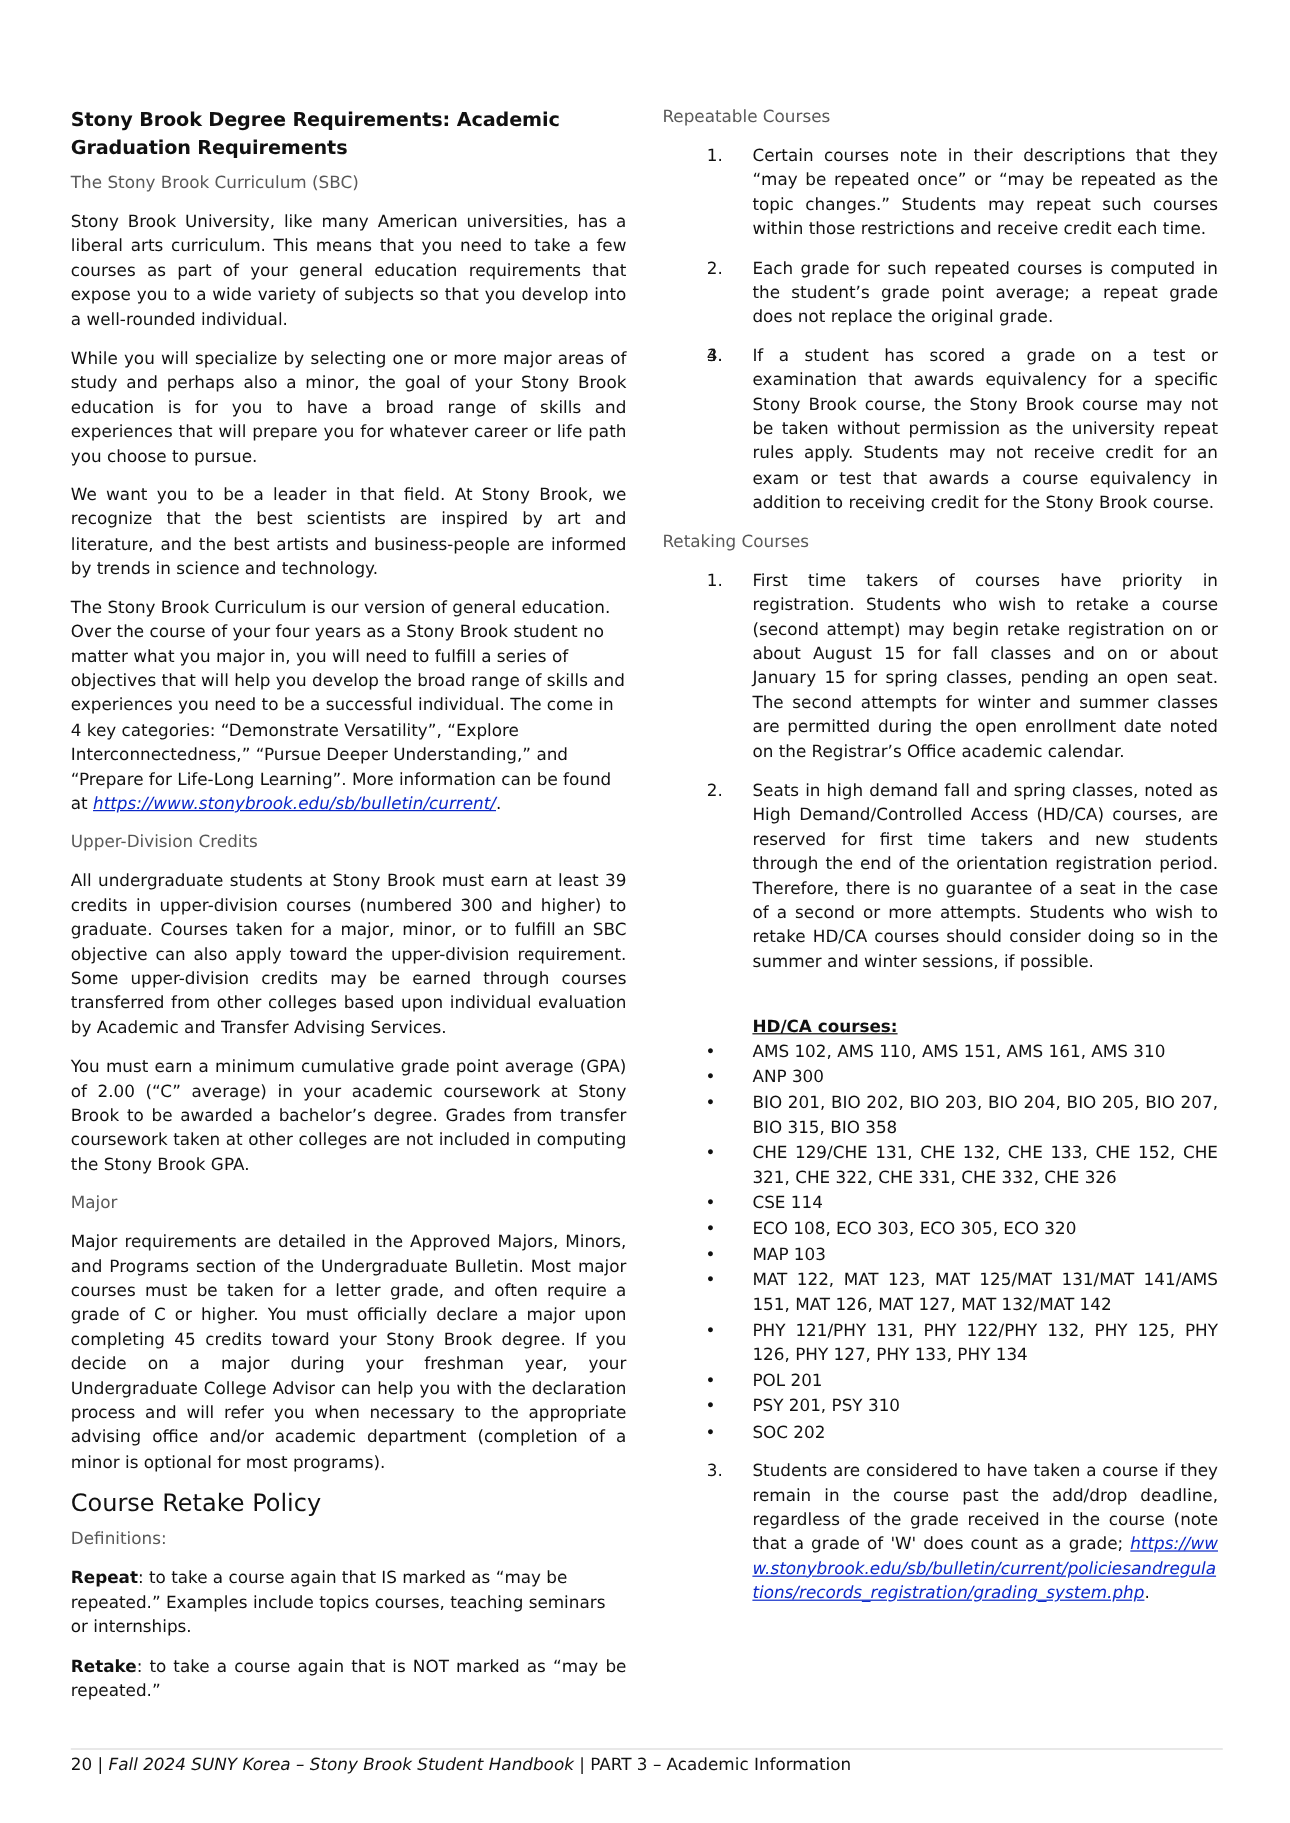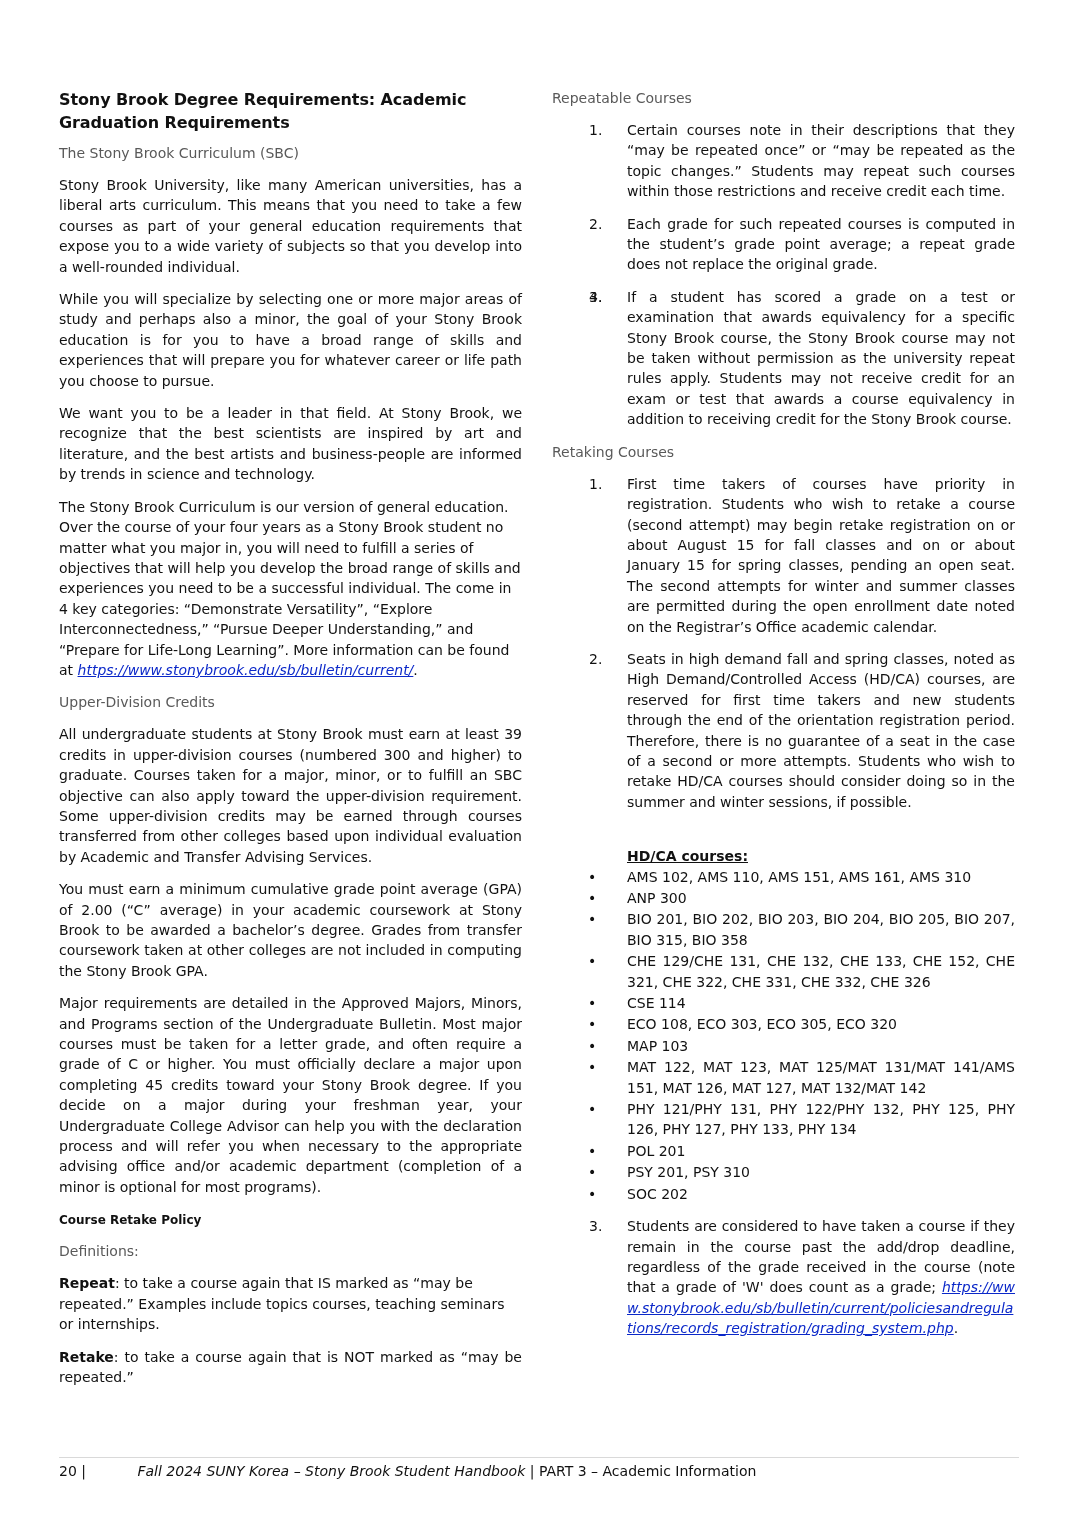--- a/index.html
+++ b/index.html
@@ -3,53 +3,54 @@
 <meta charset="utf-8">
 <style>
   html, body { margin: 0; padding: 0; background: #ffffff; }
   body { width: 1075px; height: 1519px; position: relative; overflow: hidden;
          font-family: "Liberation Sans", sans-serif; color: #111; }
   .col { position: absolute; top: 88px; }
   .col-left { left: 59px; width: 463px; }
   .col-right { left: 552px; width: 463px; }
   .font { font-family: "DejaVu Sans", "Liberation Sans", sans-serif; }
   h1.title { font-size: 16px; font-weight: bold; line-height: 23px; margin: 0 0 9px 0; letter-spacing: -0.1px; }
-  h2.sec { font-size: 12px; font-weight: bold; line-height: 22px; margin: 0 0 10px 0; }
+  h2.sec { font-size: 20px; font-weight: normal; line-height: 22px; margin: 0 0 10px 0; }
   .subhead { font-size: 14px; color: #595959; line-height: 20px; margin: 0 0 12px 0; }
   p.body { font-size: 14px; line-height: 20.4px; margin: 0 0 12px 0; text-align: justify; }
   p.body.left { text-align: left; }
   a.link { color: #0b28c9; font-style: italic; text-decoration: underline; }
   ol.num { list-style: none; margin: 0 0 12px 0; padding: 0; }
   ol.num > li { position: relative; padding-left: 75px; font-size: 14px; line-height: 20.4px; text-align: justify; margin-bottom: 12px; }
   ol.num > li .n { position: absolute; left: 37px; top: 0; }
   .hdca-label { font-weight: bold; text-decoration: underline; margin-top: 34px; display: block; }
   ul.bul { list-style: none; margin: 0; padding: 0; }
   ul.bul li { position: relative; padding-left: 75px; font-size: 14px; line-height: 20.4px; text-align: justify; margin-bottom: 1px; }
   ul.bul li .b { position: absolute; left: 36px; top: 0; font-size: 14px; }
   .footer { position: absolute; left: 59px; top: 1457px; width: 960px; border-top: 1px solid #d9d9d9; padding-top: 4px;
             font-size: 14px; line-height: 18px; color: #111; }
-  .footer em { font-style: italic; margin-left: 47px; }
+  .footer em { font-style: italic; }
 </style>
 </head>
 <body>
 
 <div class="col col-left font">
   <h1 class="title">Stony Brook Degree Requirements: Academic Graduation Requirements</h1>
 
   <div class="subhead">The Stony Brook Curriculum (SBC)</div>
   <p class="body">Stony Brook University, like many American universities, has a liberal arts curriculum. This means that you need to take a few courses as part of your general education requirements that expose you to a wide variety of subjects so that you develop into a well-rounded individual.</p>
   <p class="body">While you will specialize by selecting one or more major areas of study and perhaps also a minor, the goal of your Stony Brook education is for you to have a broad range of skills and experiences that will prepare you for whatever career or life path you choose to pursue.</p>
   <p class="body">We want you to be a leader in that field. At Stony Brook, we recognize that the best scientists are inspired by art and literature, and the best artists and business-people are informed by trends in science and technology.</p>
   <p class="body left"><span>The Stony Brook Curriculum is our version of general education. Over the course of your four years as a Stony Brook student no matter what you major in, you will need to fulfill a series of objectives that will help you develop the broad range of skills and experiences you need to be a successful individual. The come in 4 key categories: “Demonstrate Versatility”, “Explore Interconnectedness,” “Pursue Deeper Understanding,” and “Prepare for Life-Long Learning”. More information can be found at </span><a class="link">https://www.stonybrook.edu/sb/bulletin/current/</a><span>.</span></p>
 
   <div class="subhead">Upper-Division Credits</div>
   <p class="body">All undergraduate students at Stony Brook must earn at least 39 credits in upper-division courses (numbered 300 and higher) to graduate. Courses taken for a major, minor, or to fulfill an SBC objective can also apply toward the upper-division requirement. Some upper-division credits may be earned through courses transferred from other colleges based upon individual evaluation by Academic and Transfer Advising Services.</p>
 
   <p class="body">You must earn a minimum cumulative grade point average (GPA) of 2.00 (“C” average) in your academic coursework at Stony Brook to be awarded a bachelor’s degree. Grades from transfer coursework taken at other colleges are not included in computing the Stony Brook GPA.</p>
 
+  <div class="subhead">Major</div>
   <p class="body">Major requirements are detailed in the Approved Majors, Minors, and Programs section of the Undergraduate Bulletin. Most major courses must be taken for a letter grade, and often require a grade of C or higher. You must officially declare a major upon completing 45 credits toward your Stony Brook degree. If you decide on a major during your freshman year, your Undergraduate College Advisor can help you with the declaration process and will refer you when necessary to the appropriate advising office and/or academic department (completion of a minor is optional for most programs).</p>
 
   <h2 class="sec">Course Retake Policy</h2>
   <div class="subhead">Definitions:</div>
   <p class="body left"><b>Repeat</b><span>: to take a course again that IS marked as “may be repeated.” Examples include topics courses, teaching seminars or internships.</span></p>
   <p class="body"><b>Retake</b><span>: to take a course again that is NOT marked as “may be repeated.”</span></p>
 </div>
 
 <div class="col col-right font">
   <div class="subhead">Repeatable Courses</div>

